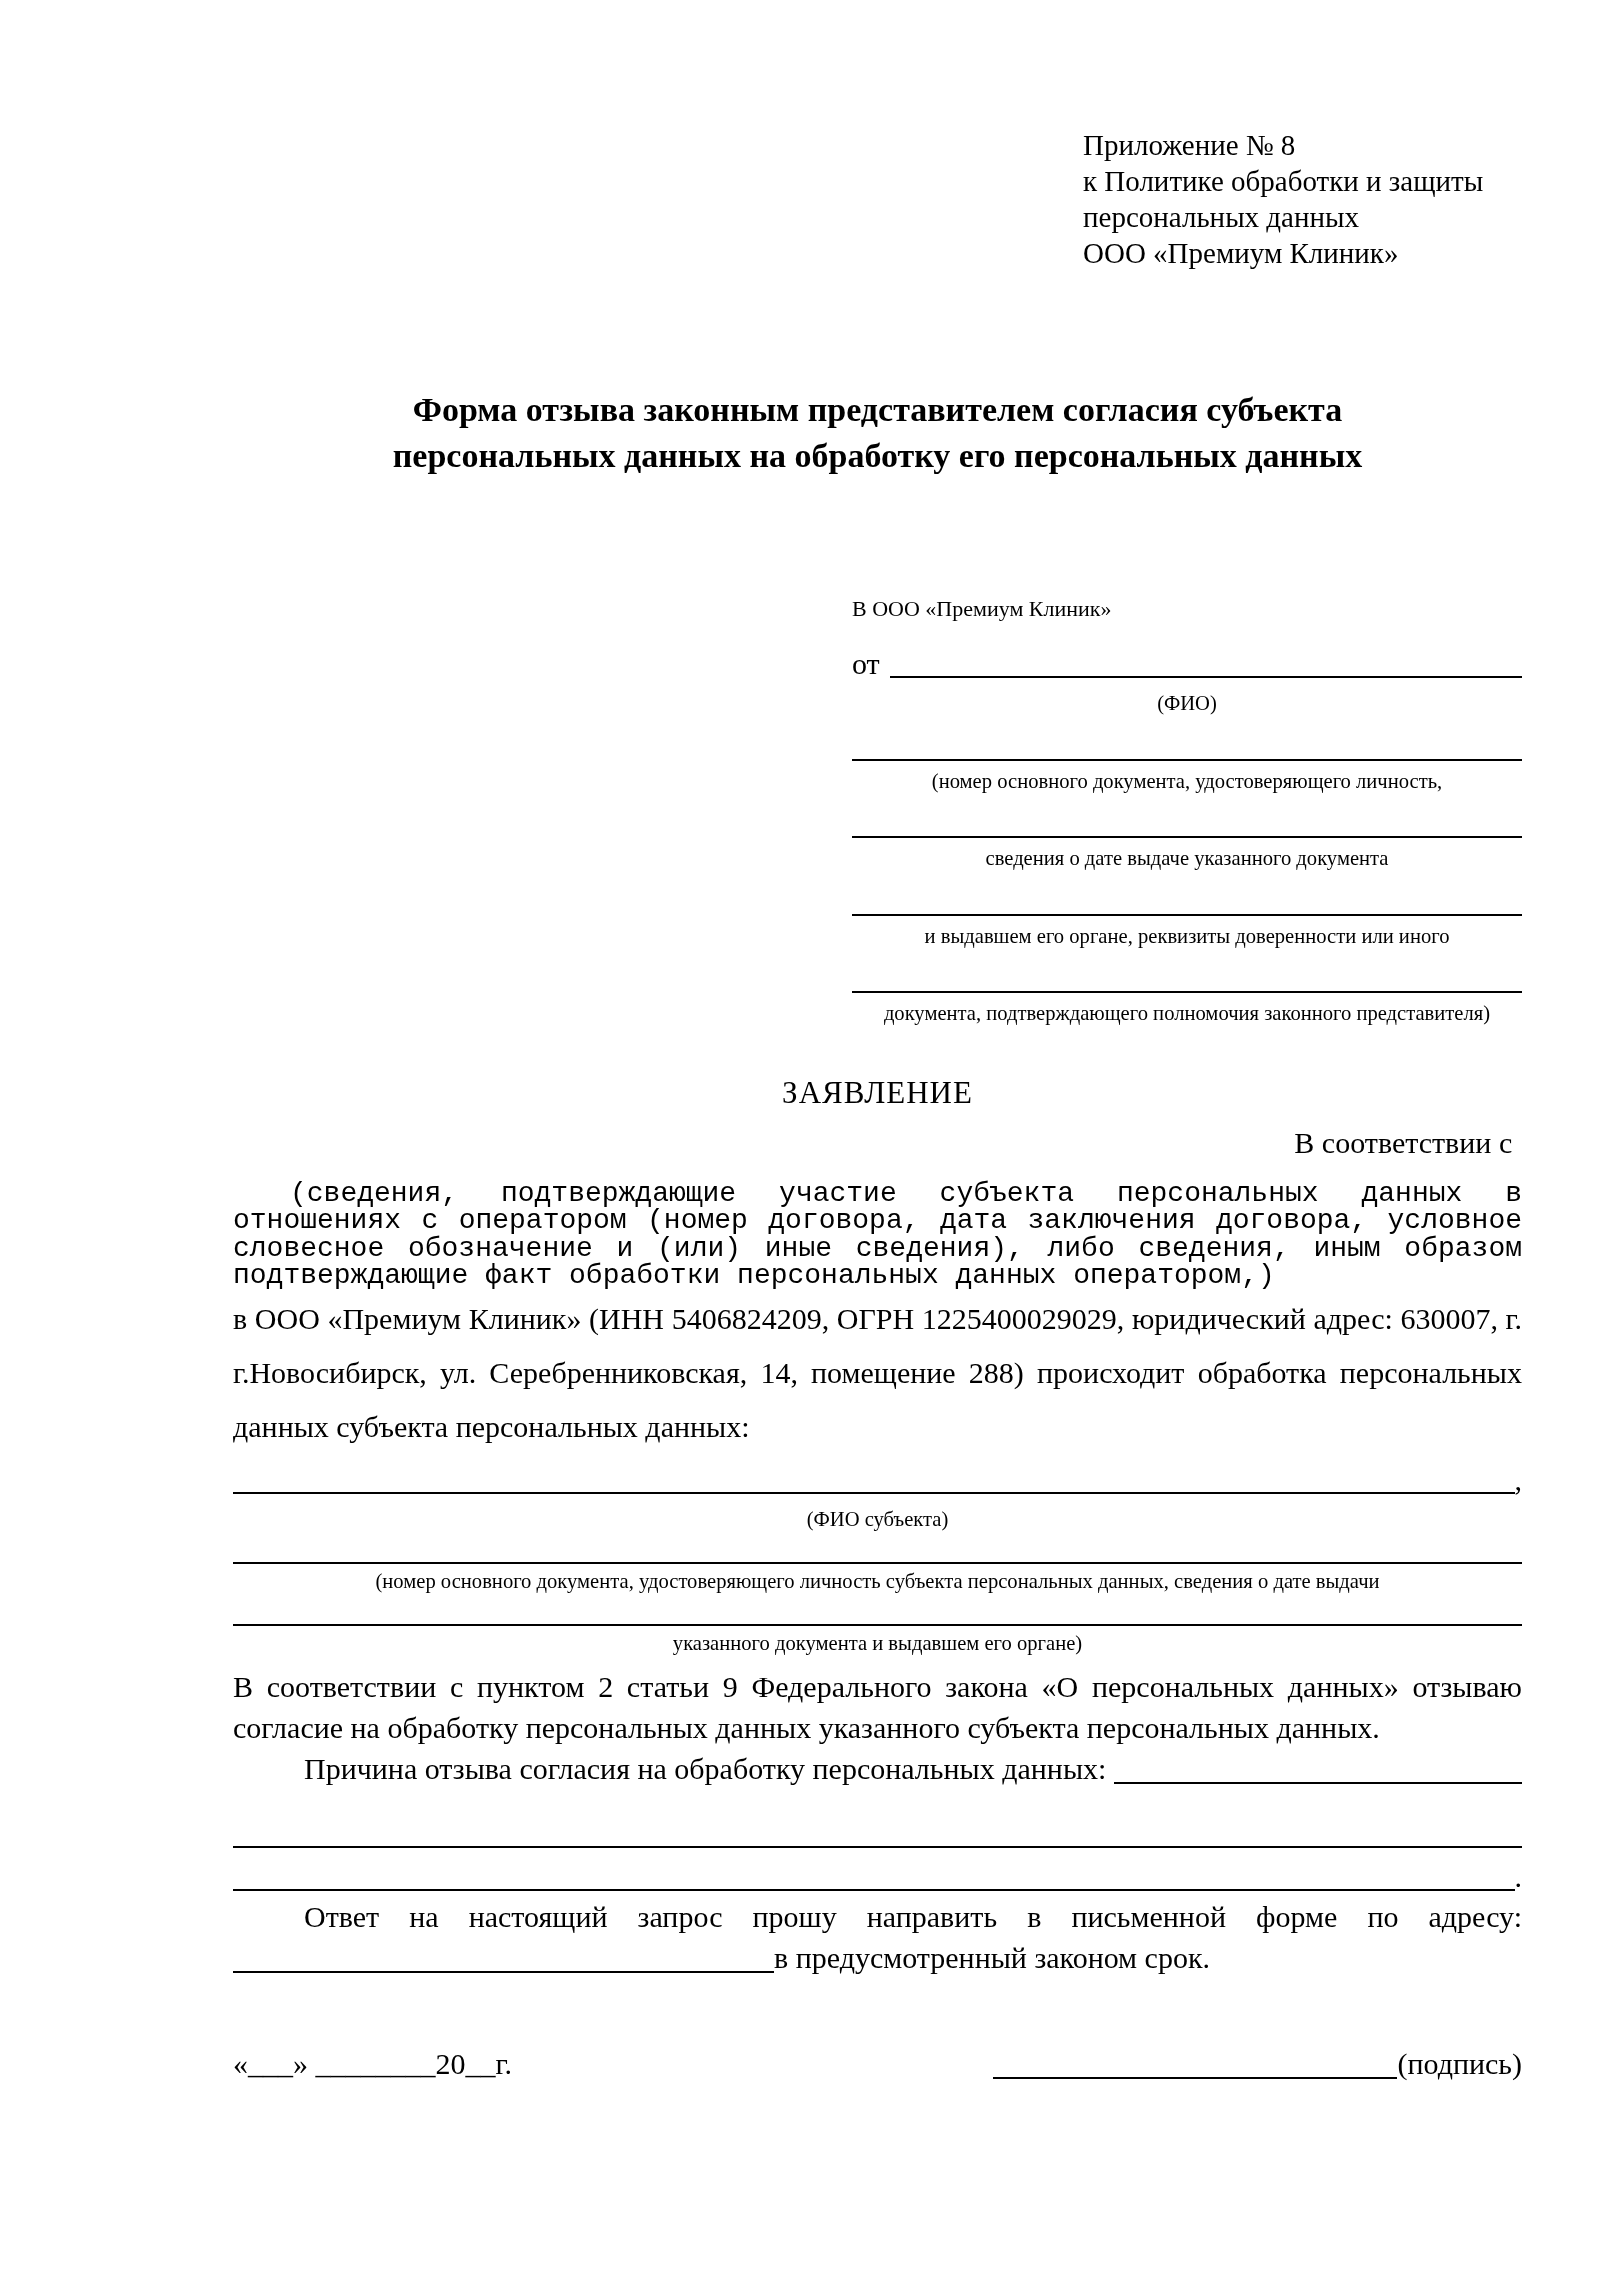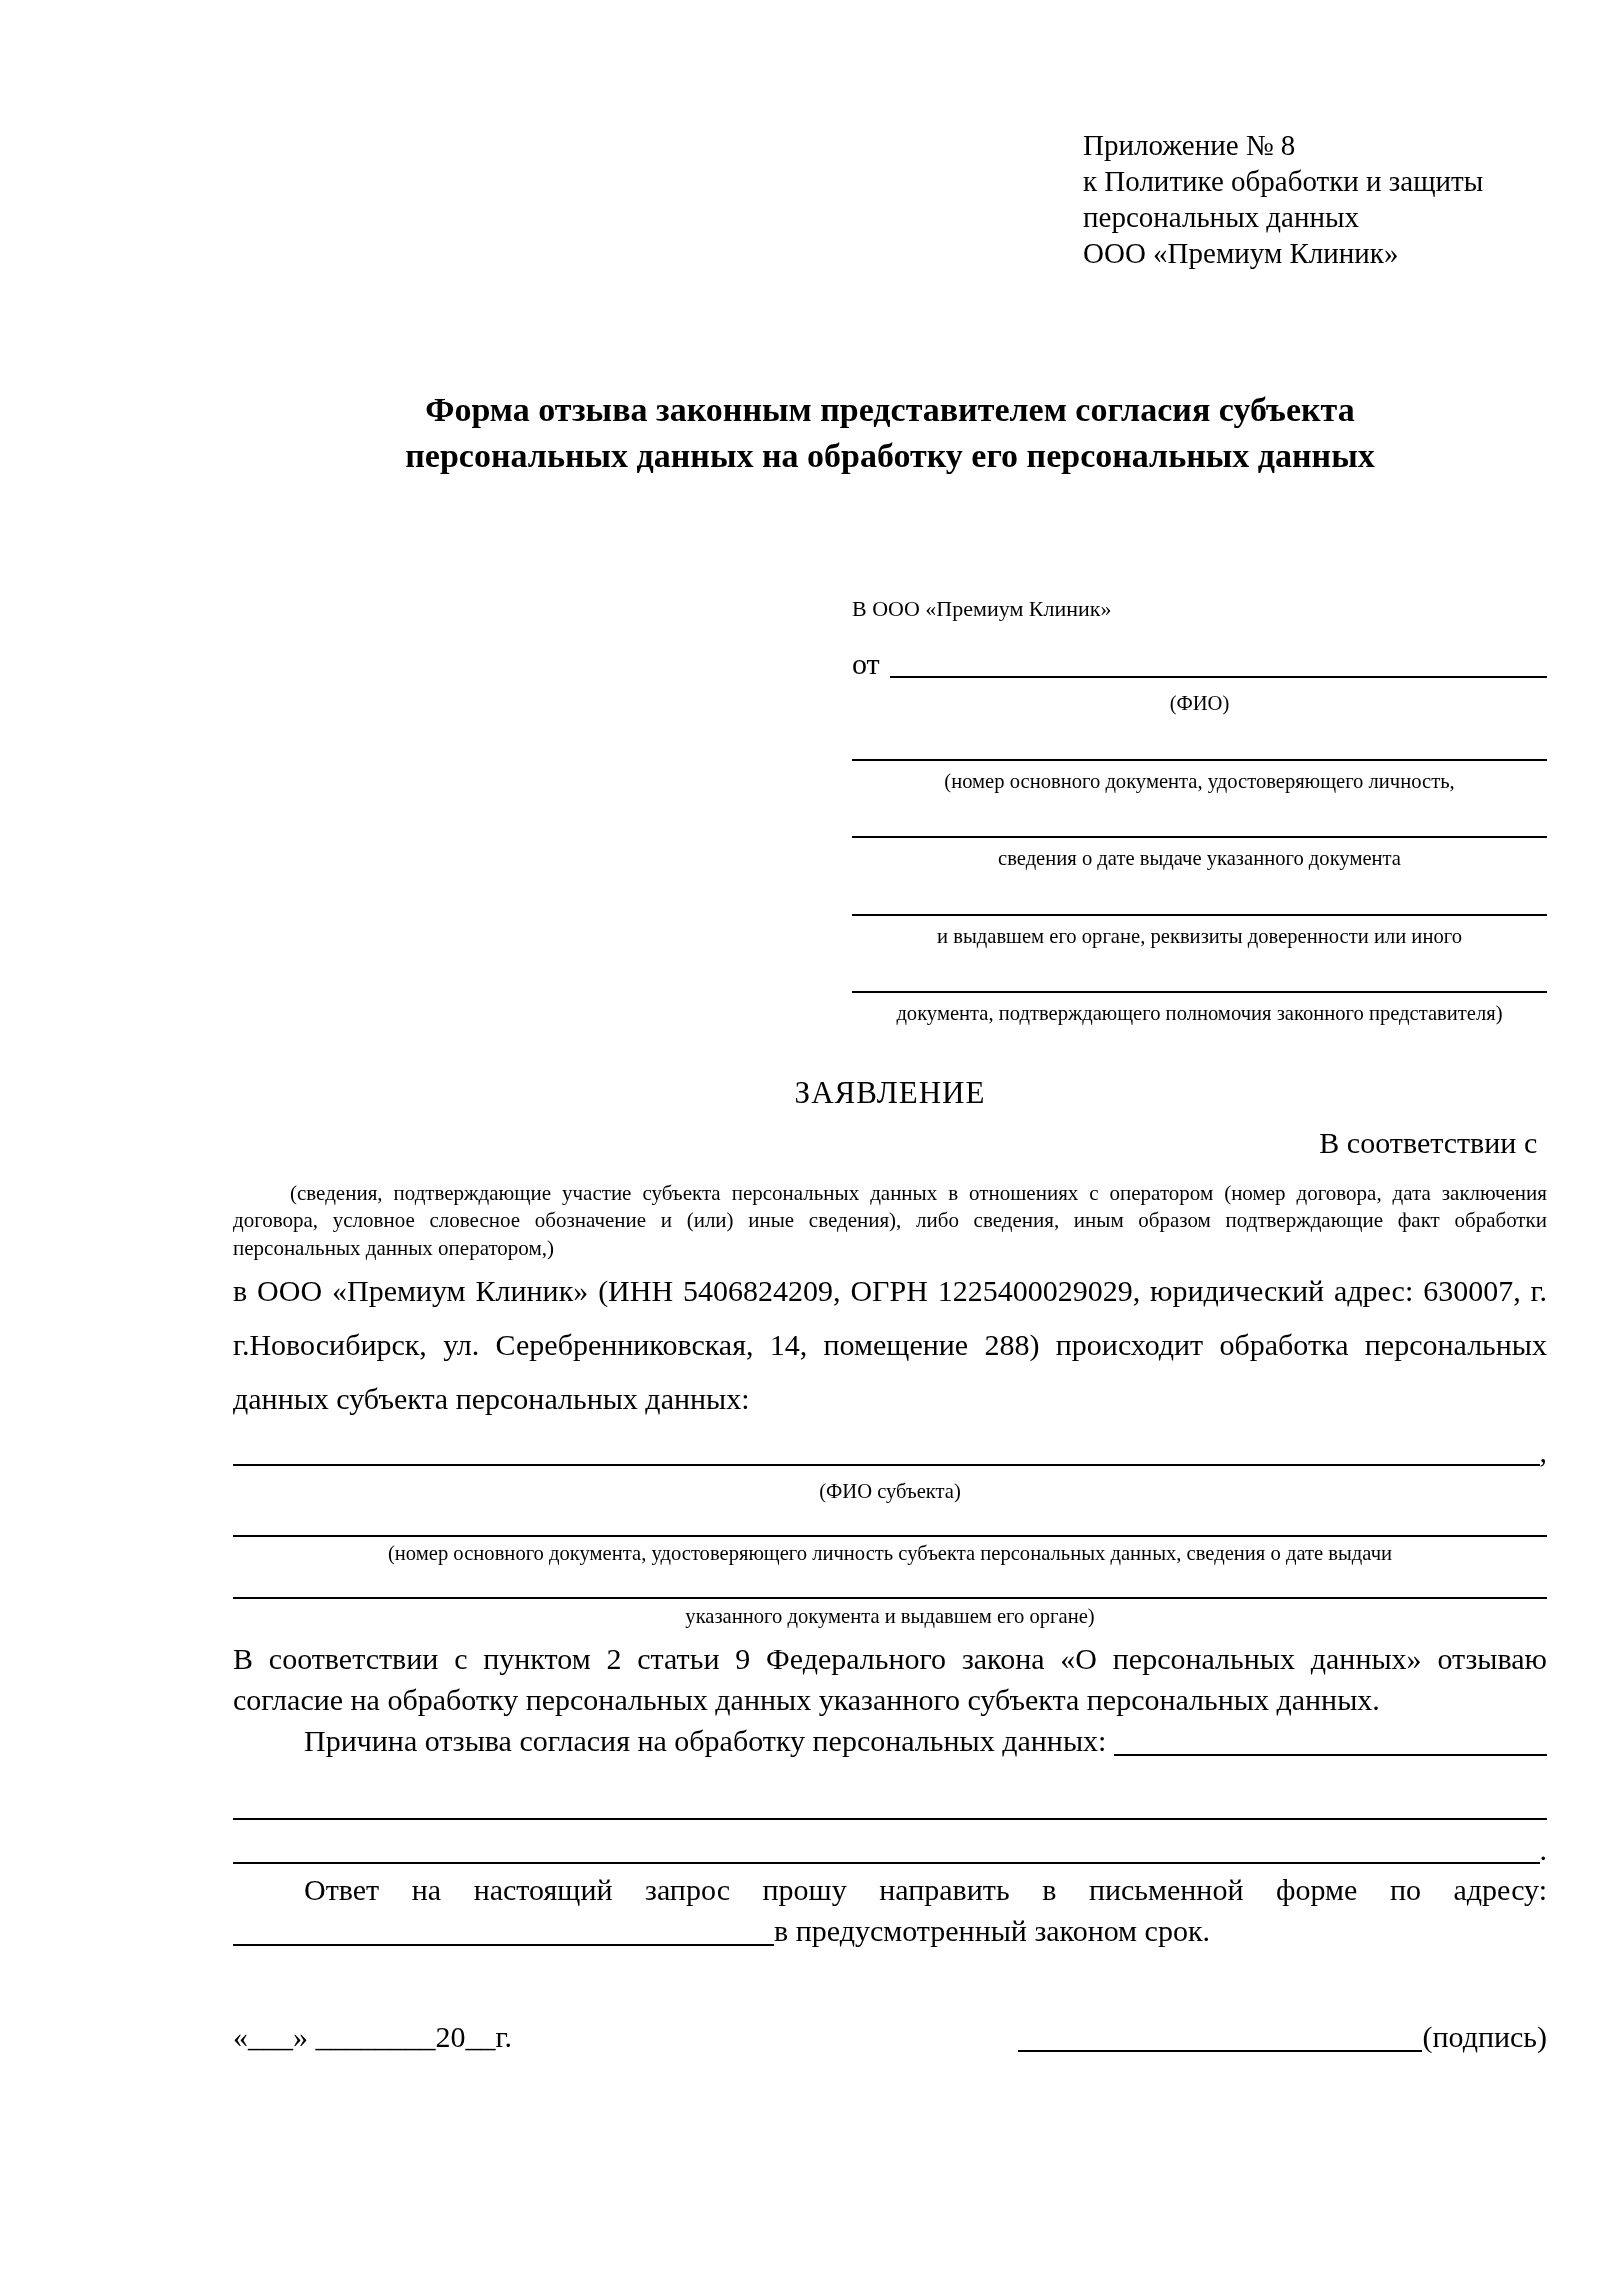--- a/index.html
+++ b/index.html
@@ -1,39 +1,39 @@
 <!DOCTYPE html>
 <html><head>
 <meta charset="utf-8">
 <style>
   html,body{margin:0;padding:0;background:#888;}
   .page{
     width:1621px;height:2293px;background:#ffffff;color:#000;
     font-family:"Liberation Serif","DejaVu Serif",serif;
     font-size:30px;line-height:41px;
     box-sizing:border-box;
-    padding:127px 74px 0 233px;
+    padding:127px 99px 0 233px;
     position:relative;overflow:hidden;
     margin:0 auto;
   }
   .corner{margin-left:850px;font-size:29px;line-height:36px;white-space:nowrap;}
   .title{margin-top:116px;text-align:center;font-weight:bold;font-size:34px;line-height:46px;}
   .addressee{margin-top:110px;margin-left:619px;}
   .addr-to{font-size:22px;line-height:39px;}
   .flexrow{display:flex;align-items:flex-end;}
   .fill-line{flex:1 1 auto;border-bottom:2px solid #000;margin-bottom:4.9px;height:1px;}
   .from-row{margin-top:16px;line-height:39px;}
   .from-row .from-label{margin-right:9.8px;}
   .caption{font-size:20.6px;line-height:23.5px;text-align:center;margin-top:9px;}
   .blank{border-bottom:2px solid #000;height:0;}
   .addr-blank{margin-top:43px;}
   .statement-heading{margin-top:45px;text-align:center;font-size:31px;line-height:43px;letter-spacing:1px;}
   .accordance{margin-top:7.8px;line-height:43px;flex-direction:column;}
   .accordance .indent-spacer{display:inline-block;width:71px;}
-  .small-note{font-size:21px;line-height:27.4px;text-align:justify;text-indent:57px;margin-top:7.8px;}
+  .small-note{font-size:28px;line-height:27.4px;text-align:justify;text-indent:57px;margin-top:7.8px;font-family:Liberation Mono, monospace;}
   .para{text-align:justify;}
   .operator-para{line-height:54px;margin-top:2px;}
   .subject-blank-row{margin-top:5.9px;line-height:39px;}
   .wide-caption{margin-top:5.9px;}
   .mid-blank{margin-top:31px;}
   .withdraw-para{margin-top:9.8px;line-height:41px;}
   .reason-row{line-height:41px;}
   .reason-row .indent-spacer,.indented{text-indent:71px;}
   .indent-spacer{display:inline-block;width:71px;}
   .full-blank-1{margin-top:57px;}

